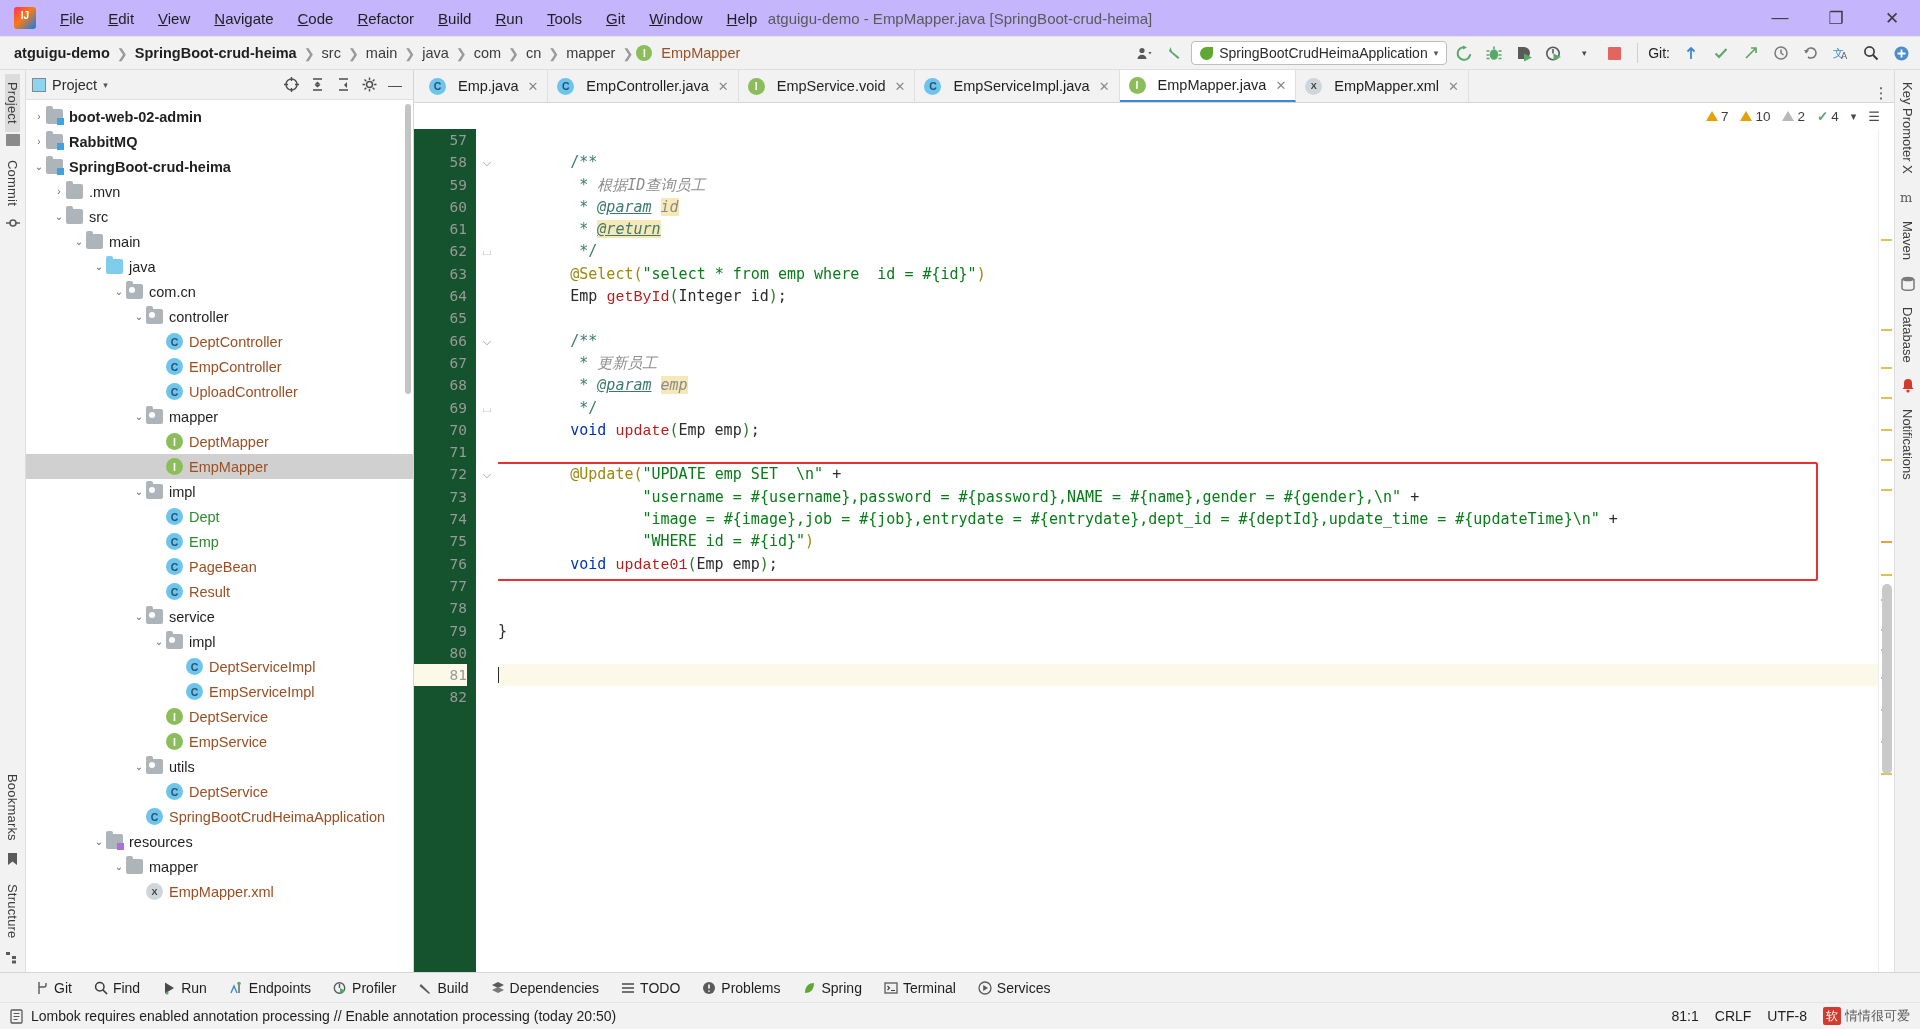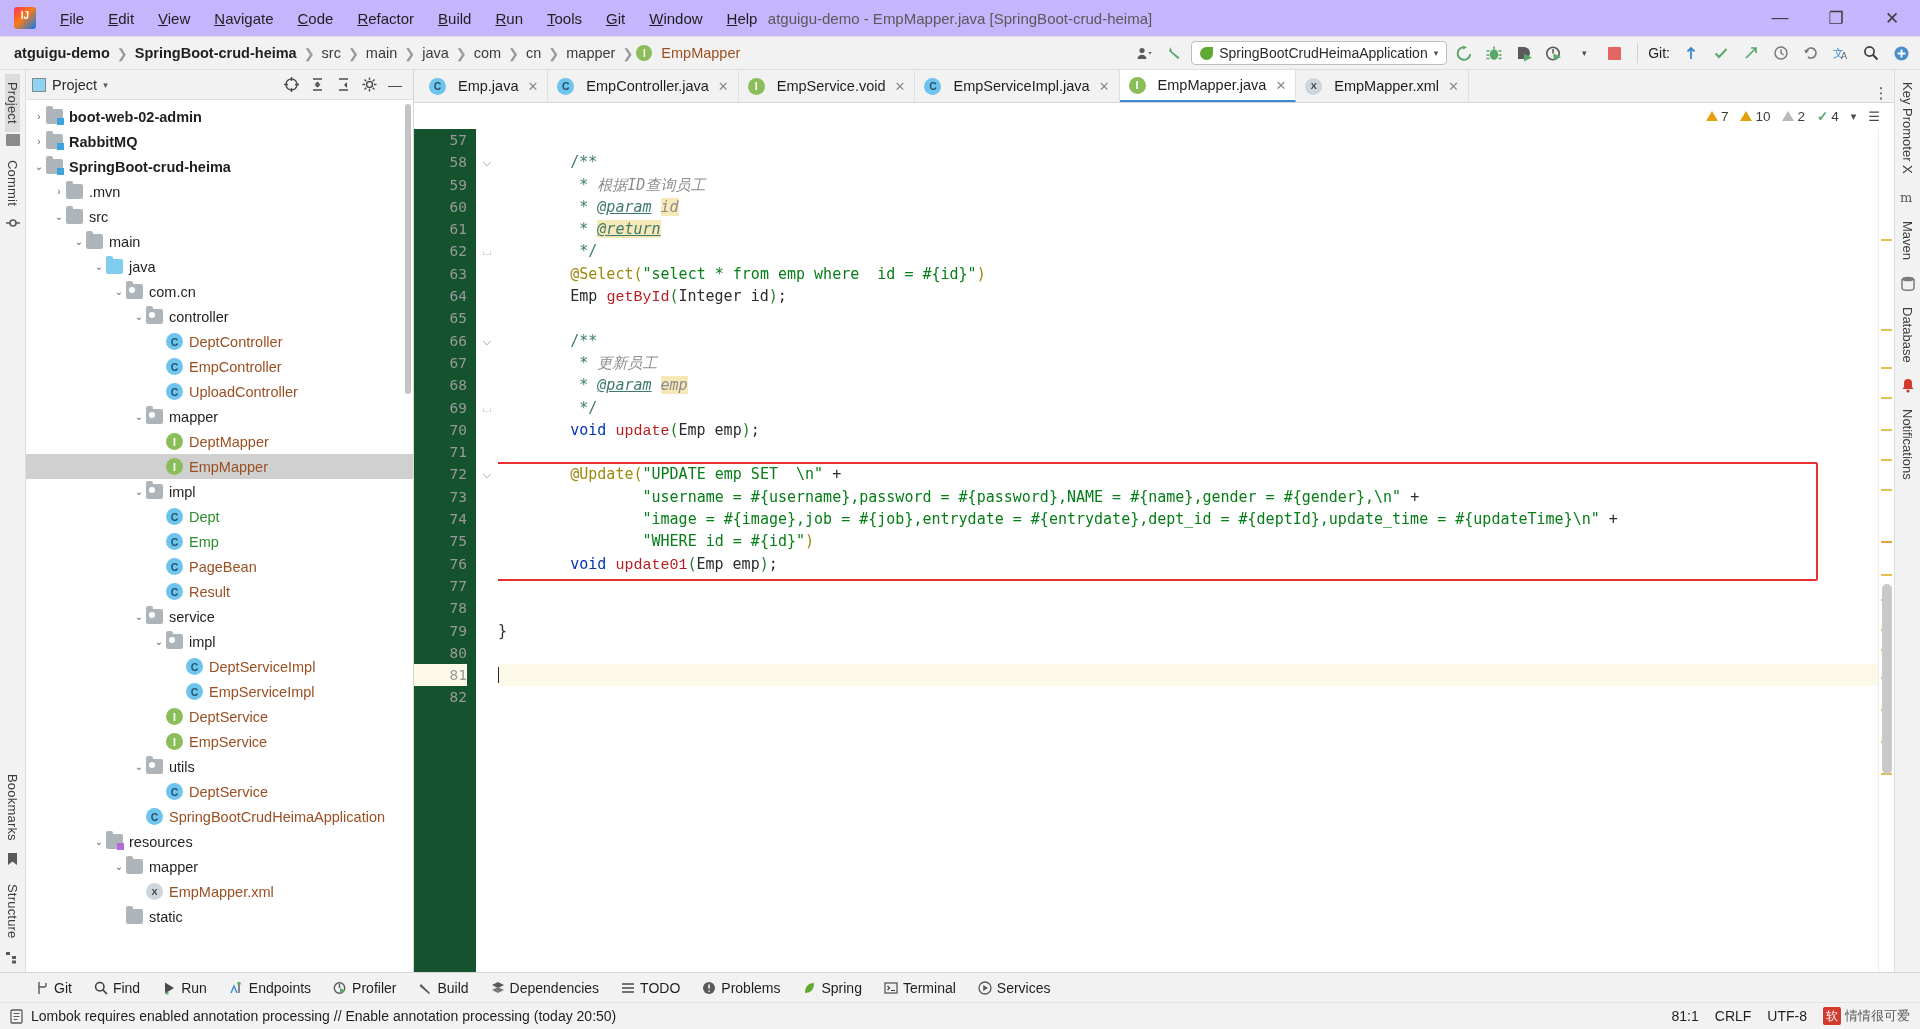--- a/index.html
+++ b/index.html
@@ -563,26 +563,20 @@
           <span class="arrow">⌄</span>
           <span class="ic folder"></span>
           <span class="lbl">mapper</span>
         </div>
         <div class="row">
           <span style="width:106px;flex:none"></span>
           <span class="arrow none">›</span>
           <span class="badge xml">X</span>
           <span class="lbl red">EmpMapper.xml</span>
         </div>
-        <div class="row">
-          <span style="width:86px;flex:none"></span>
-          <span class="arrow none">›</span>
-          <span class="ic folder"></span>
-          <span class="lbl">static</span>
-        </div>
         <div class="proj-scroll"></div>
       </div>
   </div>
 
   <div class="editor-col">
     <div class="tabs" id="tabs">
       <div class="tab">
           <span class="badge c">C</span>
           <span>Emp.java</span>
           <span class="x">✕</span>

